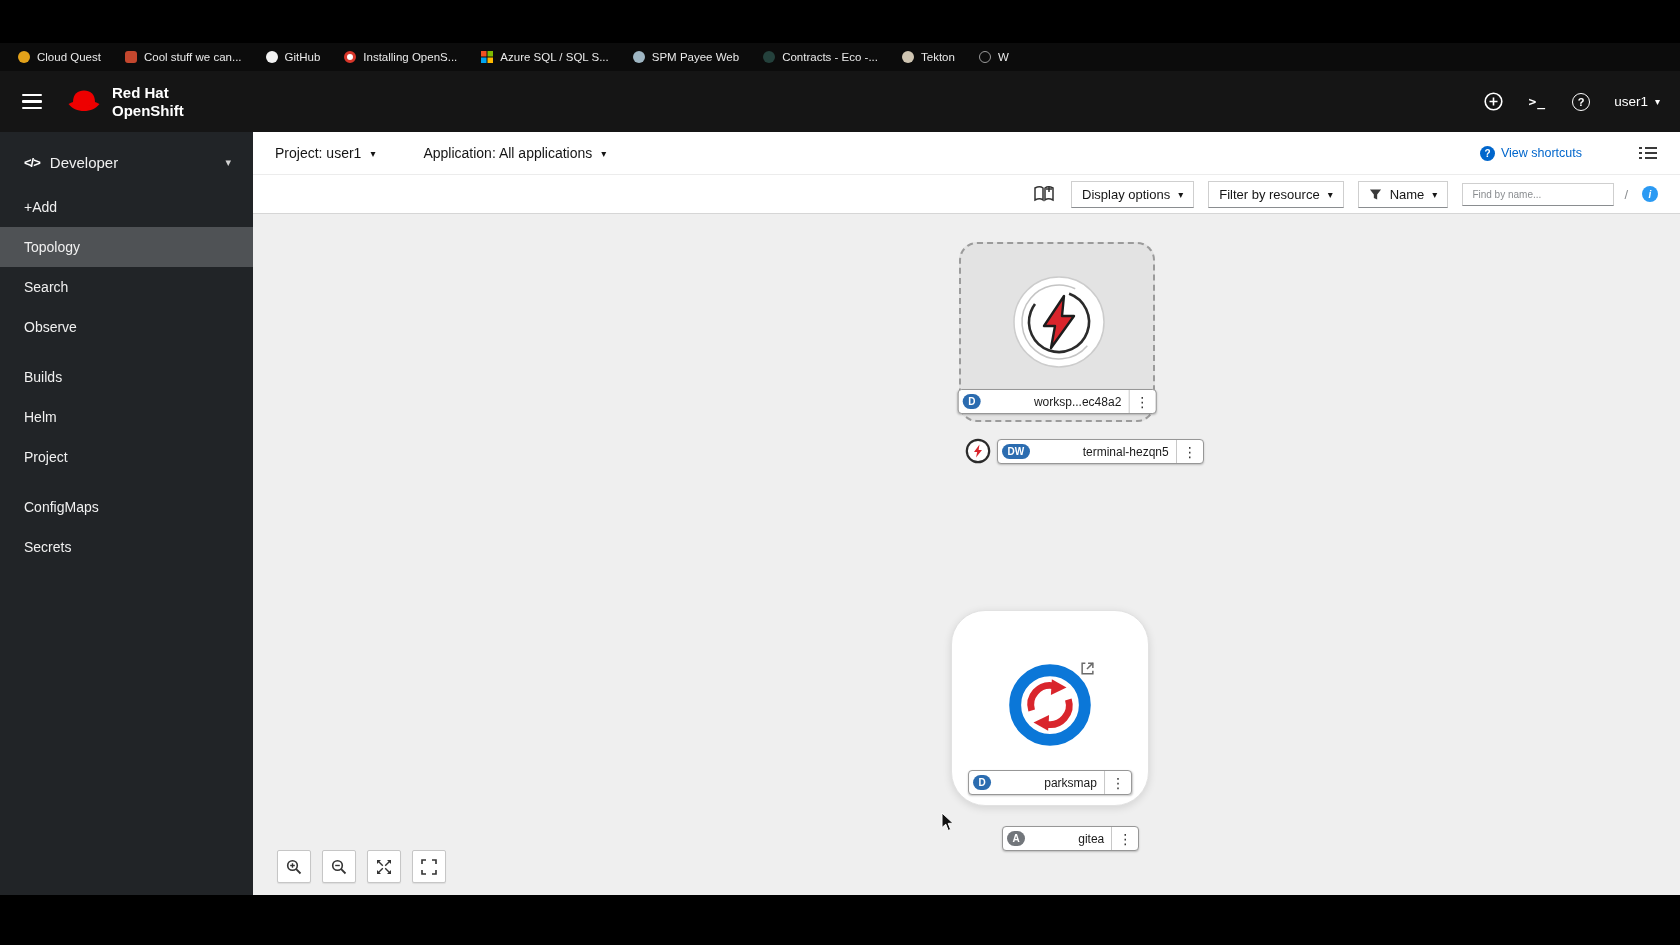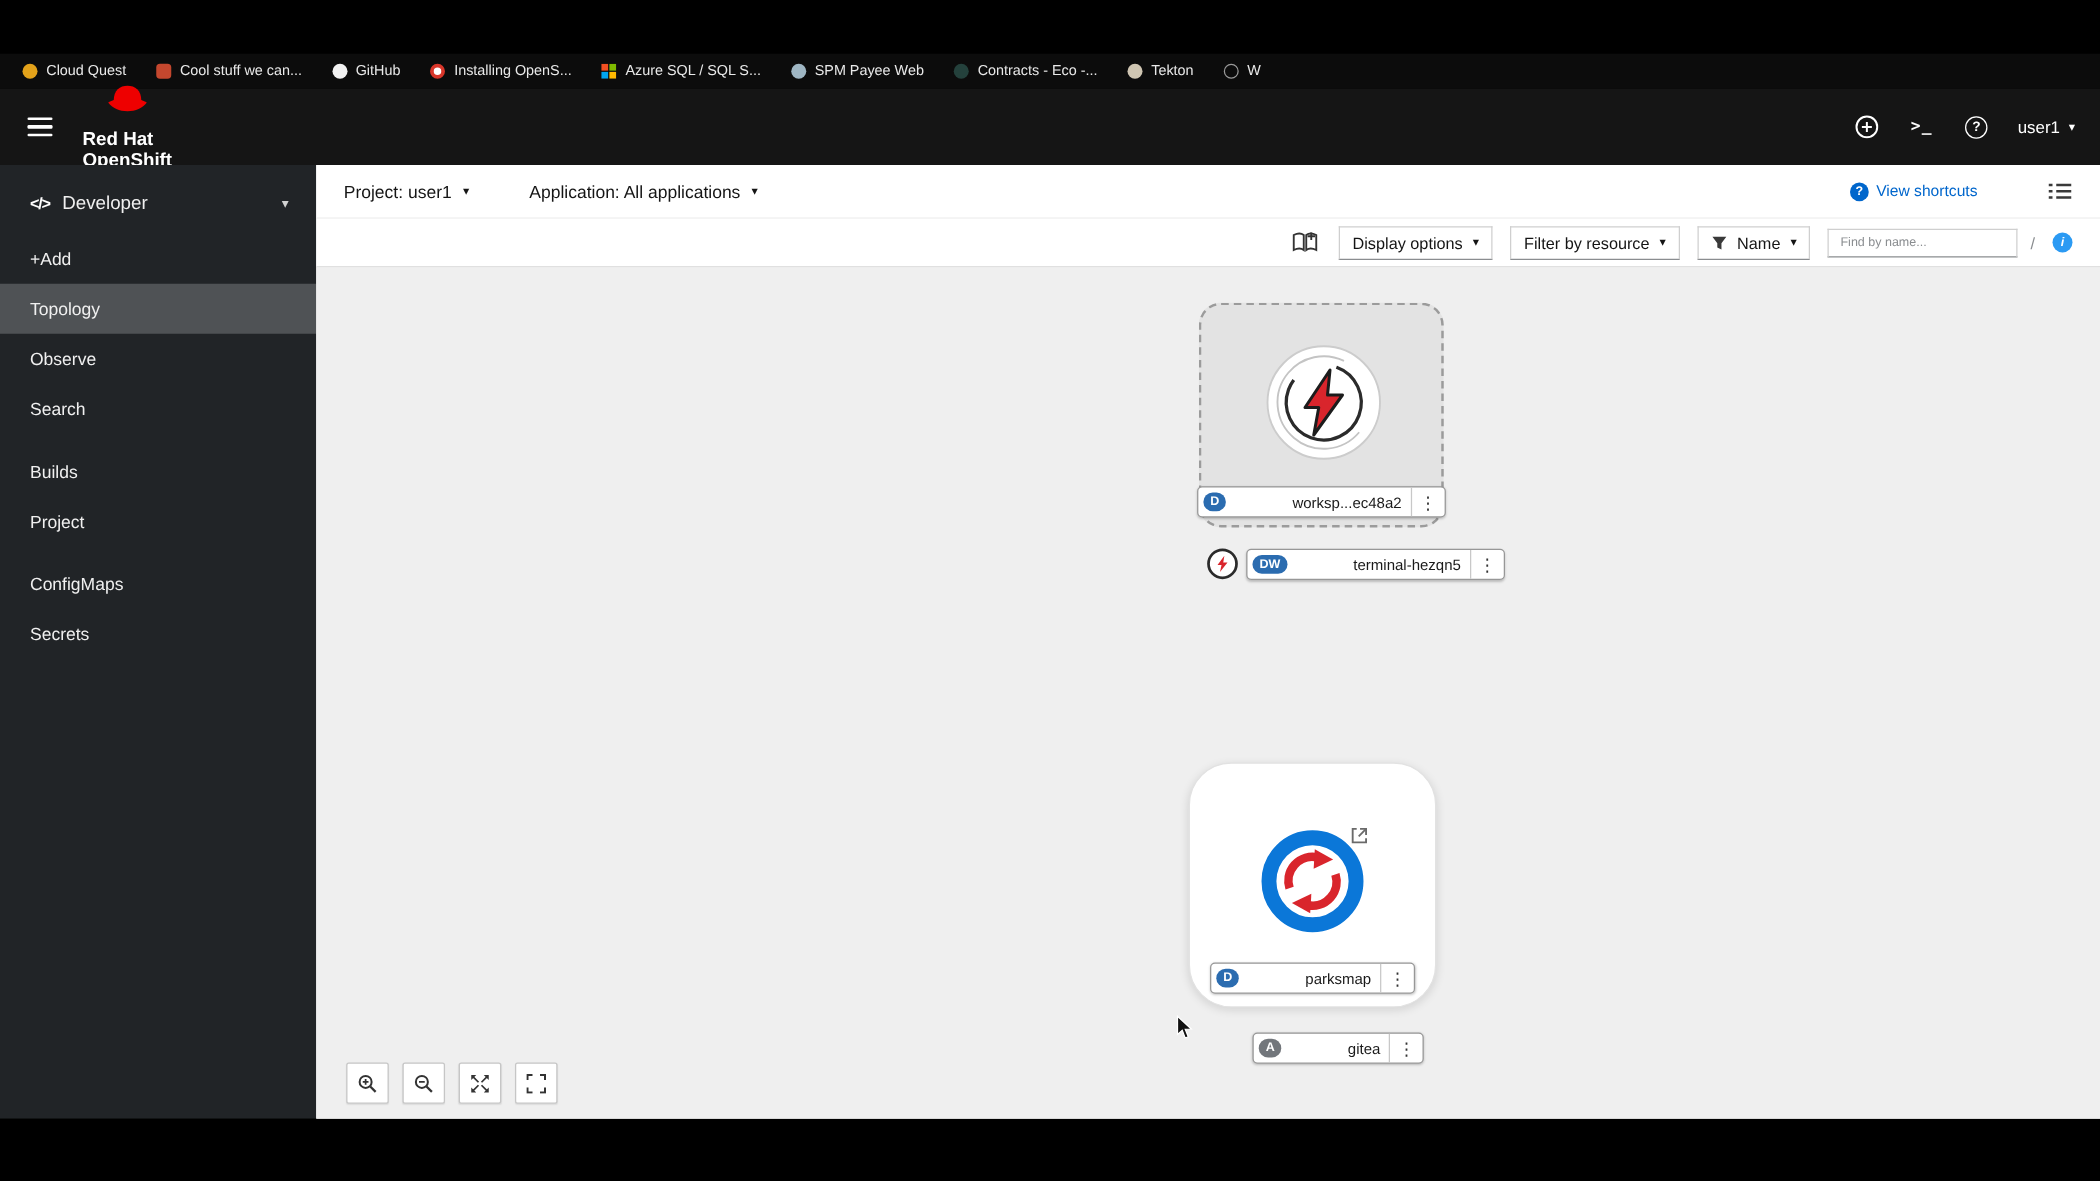--- a/index.html
+++ b/index.html
@@ -27,21 +27,21 @@
   .fav-openshift { background:#fff; border:3px solid #d8362a; }
   .fav-spm { background:#9fb6c3; }
   .fav-contracts { background:#24413c; }
   .fav-tekton { background:#cfc5b2; }
   .fav-web { background:transparent; border:1.5px solid #9a9a9a; }
 
   
   .masthead { height:61px; background:var(--masthead-bg,#151515); display:flex; align-items:center; padding:0 20px 0 18px; flex:0 0 auto; }
   .hamburger { background:none; border:none; cursor:pointer; display:flex; flex-direction:column; gap:4px; padding:4px; }
   .hamburger span { width:20px; height:2.5px; background:#fff; border-radius:1px; display:block; }
-  .brand { display:flex; align-items:center; gap:10px; margin-left:20px; cursor:pointer;flex-direction:column; }
+  .brand { display:flex; align-items:center; gap:10px; margin-left:20px; cursor:pointer; }
   .brand-text { color:#fff; font-size:15px; line-height:1.15; }
   .brand-l1 { font-weight:700; }
   .brand-l2 { font-weight:700; }
   .masthead-right { margin-left:auto; display:flex; align-items:center; gap:22px; }
   .mh-btn { background:none; border:none; cursor:pointer; display:flex; align-items:center; justify-content:center; padding:2px; }
   .term-prompt { font-family:"DejaVu Sans Mono", monospace; color:#fff; font-size:13px; font-weight:bold; letter-spacing:1px; }
   .q-ring { width:18px; height:18px; border:1.6px solid #fff; border-radius:50%; color:#fff; font-size:11px; font-weight:bold; display:flex; align-items:center; justify-content:center; }
   .user-menu { display:flex; align-items:center; gap:7px; color:#fff; font-size:13.5px; cursor:pointer; }
   .caret-white { font-size:10px; color:#fff; }
 
@@ -203,23 +203,24 @@
   <div class="body-row">
 
     <nav class="sidebar">
       <div class="perspective">
         <span class="code-glyph">&lt;/&gt;</span>
         <span>Developer</span>
         <span class="persp-caret">▾</span>
       </div>
       <div class="nav-item">+Add</div>
       <div class="nav-item selected">Topology</div>
+      <div class="nav-item">Search</div>
       <div class="nav-item">Observe</div>
-      <div class="nav-item">Search</div>
       <div class="nav-item group-gap">Builds</div>
+      <div class="nav-item">Helm</div>
       <div class="nav-item">Project</div>
       <div class="nav-item group-gap">ConfigMaps</div>
       <div class="nav-item">Secrets</div>
     </nav>
 
     <main class="main">
 
       <div class="context-bar">
         <div class="ctx-dd">
           <span>Project: user1</span>

